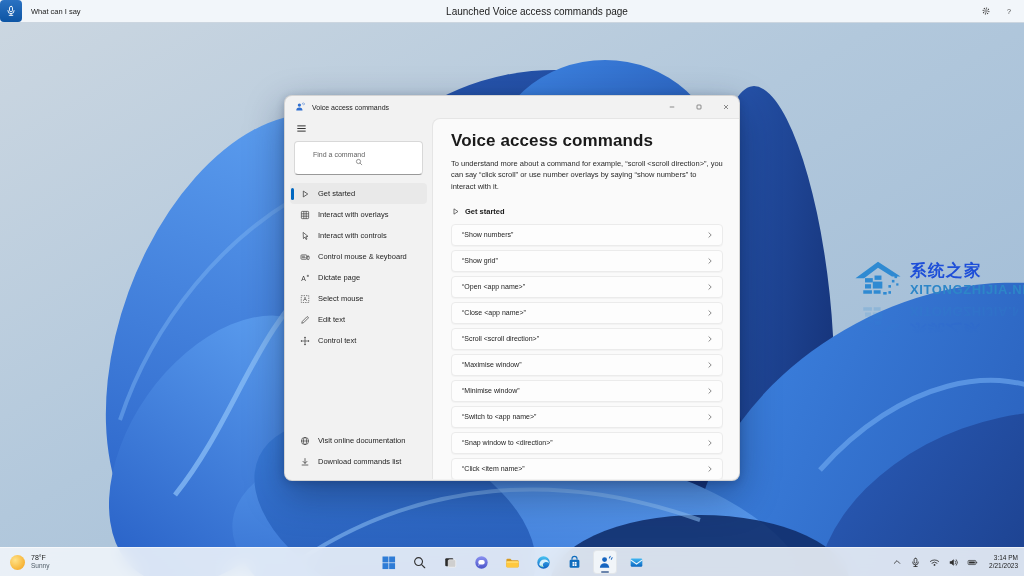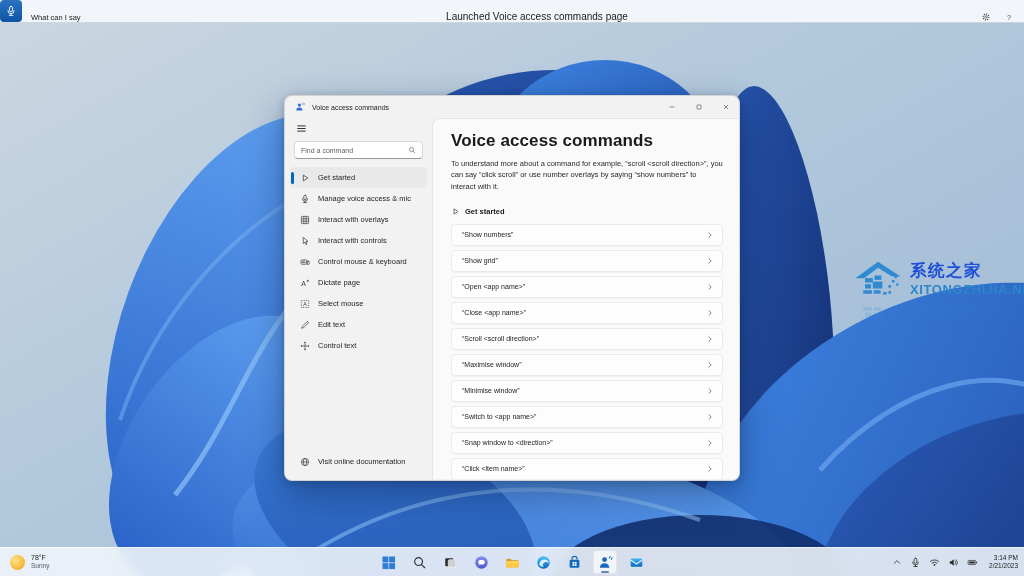--- a/index.html
+++ b/index.html
@@ -15,21 +15,21 @@
   .wm-row{display:flex;align-items:center;gap:6px;}
   .wm-logo{width:52px;height:46px;flex:0 0 auto;}
   .wm-cn{font-size:16.5px;font-weight:700;color:#1d4ed8;letter-spacing:1.5px;line-height:1.1;}
   .wm-en{font-size:13px;font-weight:700;color:#2d86c8;letter-spacing:.6px;margin-top:2px;}
   .wm-reflect{transform:scaleY(-1);opacity:.32;margin-top:-3px;
     -webkit-mask-image:linear-gradient(to top,rgba(0,0,0,.9),transparent 75%);
     mask-image:linear-gradient(to top,rgba(0,0,0,.9),transparent 75%);}
 
   
   .voicebar{position:absolute;left:0;top:0;right:0;height:22px;z-index:10;background:#f2f6fa;
-    border-bottom:1px solid #ccd6e0;display:flex;align-items:flex-end;}
+    border-bottom:1px solid #ccd6e0;display:flex;align-items:center;}
   .vb-mic{width:22px;height:22px;border:0;border-radius:4px;background:linear-gradient(#2b72c2,#0d55a4);
     display:flex;align-items:center;justify-content:center;cursor:pointer;padding:0;}
   .vb-mic svg{width:12px;height:12px;color:#fff;}
   .vb-label{margin-left:9px;font-size:7.5px;color:#1b1b1b;}
   .vb-status{position:absolute;left:50%;transform:translateX(-50%);font-size:10px;color:#1b1b1b;margin-left:25px;}
   .vb-right{margin-left:auto;display:flex;align-items:center;gap:13px;padding-right:10px;color:#474747;}
   .vb-right svg{width:10px;height:10px;}
 
   
   .window{position:absolute;left:284px;top:95px;width:456px;height:386px;z-index:5;background:#f2f2f2;
@@ -40,21 +40,21 @@
   .t-title{margin-left:7px;font-size:7px;color:#1b1b1b;}
   .t-btns{margin-left:auto;display:flex;height:100%;}
   .t-btn{width:27px;height:100%;border:0;background:transparent;display:flex;align-items:center;justify-content:center;color:#222;cursor:pointer;padding:0;}
   .t-btn svg{width:8px;height:8px;}
   .wbody{display:flex;height:calc(100% - 23px);}
 
   .sidebar{width:147px;flex:0 0 auto;display:flex;flex-direction:column;padding:2px 4px 7px;box-sizing:border-box;}
   .burger{width:24px;height:17px;border:0;background:transparent;color:#1b1b1b;display:flex;align-items:center;padding:0 0 0 7px;cursor:pointer;}
   .burger svg{width:11px;height:11px;}
   .searchbox{height:16px;margin:4px 5px 8px;background:#fff;border:1px solid #d8d8d8;border-bottom:1px solid #999;
-    border-radius:4px;display:flex;align-items:center;padding:0 6px;}
+    border-radius:4px;display:flex;align-items:center;padding:8px 6px;flex-direction:column;}
   .searchbox input{flex:1;border:0;outline:0;background:transparent;font-family:inherit;font-size:7px;color:#1b1b1b;min-width:0;padding:0;}
   .searchbox input::placeholder{color:#616161;}
   .searchbox svg{width:8px;height:8px;color:#555;flex:0 0 auto;}
   .nav-item{height:21px;display:flex;align-items:center;gap:8px;padding:0 6px 0 10px;margin:0 1px;border-radius:4px;
     position:relative;font-size:7.5px;color:#1f1f1f;cursor:pointer;}
   .nav-item .nicon{width:10px;height:10px;color:#3a3a3a;flex:0 0 auto;}
   .nav-item.selected{background:#e9e9e9;}
   .sel-bar{position:absolute;left:1px;top:4.5px;width:2.6px;height:12px;border-radius:2px;background:#0067c0;}
   .side-spacer{flex:1;}
 
@@ -365,26 +365,20 @@
 
         <div class="nav-item selected">
           <span class="sel-bar"></span>
           <svg class="nicon">
               <use href="#s-play"></use>
             </svg>
           <span>Get started</span>
         </div>
         <div class="nav-item">
           <svg class="nicon">
-              <use href="#s-mic"></use>
-            </svg>
-          <span>Manage voice access &amp; mic</span>
-        </div>
-        <div class="nav-item">
-          <svg class="nicon">
               <use href="#s-grid"></use>
             </svg>
           <span>Interact with overlays</span>
         </div>
         <div class="nav-item">
           <svg class="nicon">
               <use href="#s-cursor"></use>
             </svg>
           <span>Interact with controls</span>
         </div>
@@ -419,20 +413,26 @@
           <span>Control text</span>
         </div>
 
         <div class="side-spacer"></div>
 
         <div class="nav-item">
           <svg class="nicon">
               <use href="#s-globe"></use>
             </svg>
           <span>Visit online documentation</span>
+        </div>
+        <div class="nav-item">
+          <svg class="nicon">
+              <use href="#s-down"></use>
+            </svg>
+          <span>Download commands list</span>
         </div>
       </div>
 
       <div class="content">
         <h1>Voice access commands</h1>
         <p class="desc">To understand more about a command for example, “scroll &lt;scroll direction&gt;”, you can say “click scroll” or use number overlays by saying “show numbers” to interact with it.</p>
         <div class="sectionrow">
           <svg class="nicon">
               <use href="#s-play"></use>
             </svg>

